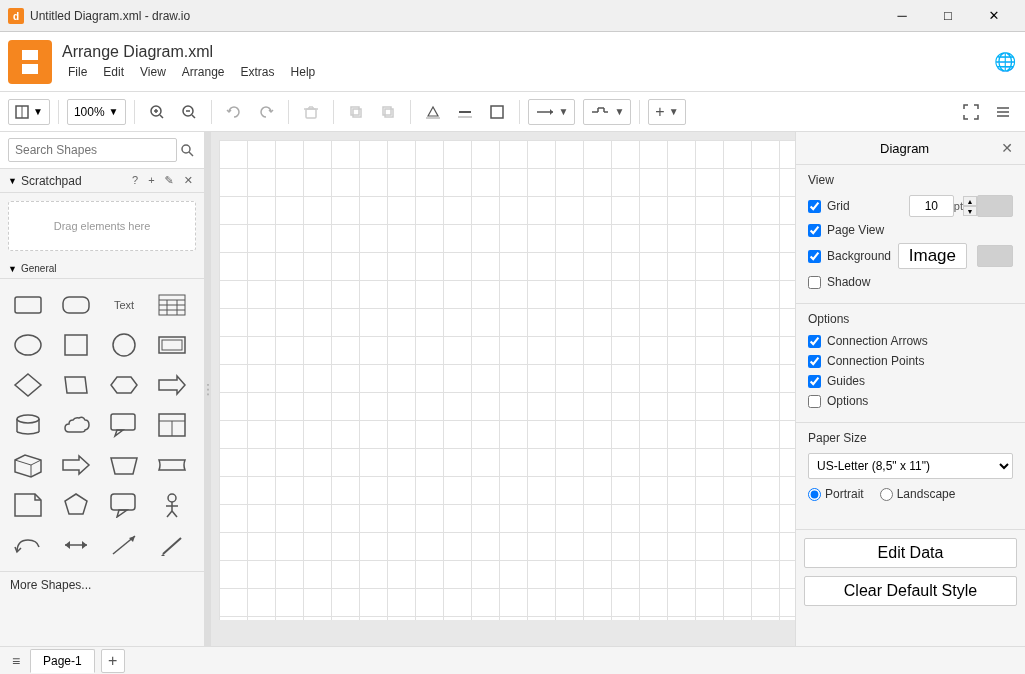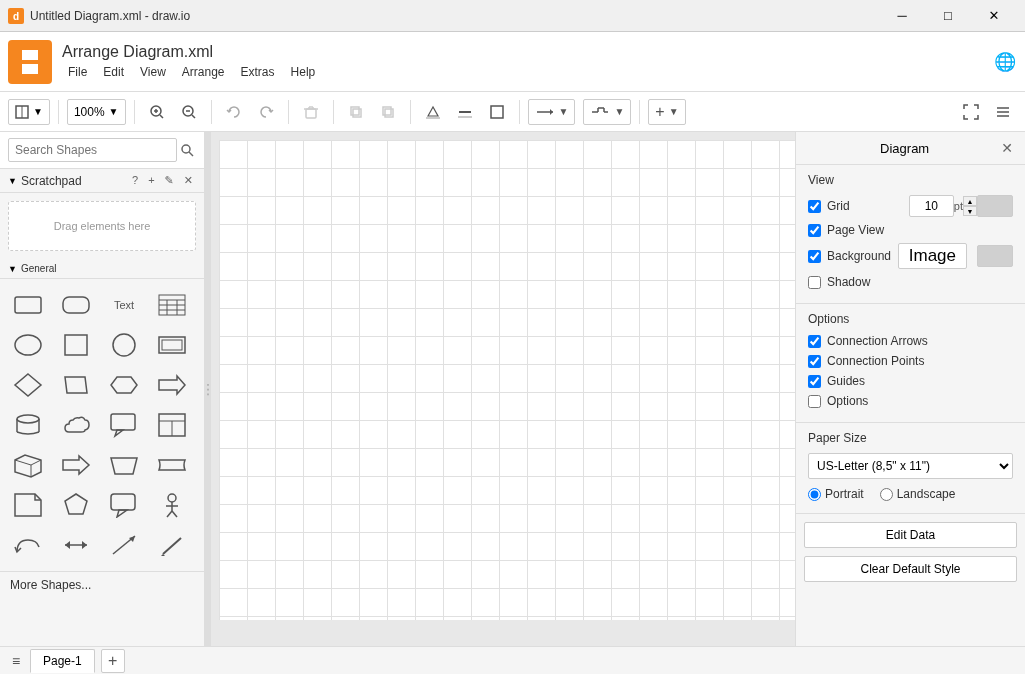--- a/index.html
+++ b/index.html
@@ -75,26 +75,26 @@
     .grid-controls { display: flex; align-items: center; }
     .num-input { width: 45px; height: 22px; border: 1px solid #ccc; border-radius: 2px; text-align: center; font-size: 12px; padding: 0 2px; }
     .spin-btns { display: flex; flex-direction: column; }
     .spin-btn { width: 14px; height: 10px; background: #f0f0f0; border: 1px solid #ccc; display: flex; align-items: center; justify-content: center; font-size: 7px; cursor: pointer; line-height: 1; }
     .color-swatch { width: 36px; height: 22px; border: 1px solid #ccc; border-radius: 2px; cursor: pointer; }
 
     .image-btn { padding: 2px 10px; border: 1px solid #ccc; border-radius: 2px; background: white; font-size: 17px; cursor: pointer; }
 
     .paper-size-select { width: 100%; height: 26px; border: 1px solid #ccc; border-radius: 2px; font-size: 12px; padding: 0 4px; background: white; cursor: pointer; margin-bottom: 8px; }
 
-    .radio-row { display: flex; align-items: flex-end; gap: 16px; margin-bottom: 4px; }
+    .radio-row { display: flex; align-items: flex-end; gap: 16px; margin-bottom: 20px; }
     .radio-item { display: flex; align-items: center; gap: 4px; cursor: pointer; }
     .radio-item input { cursor: pointer; }
     .radio-item label { font-size: 12px; color: #333; cursor: pointer; }
 
-    .action-btn { width: calc(100% - 16px); margin: 4px 8px; padding: 5px; border: 1px solid #ccc; border-radius: 2px; background: white; font-size: 12px; cursor: pointer; text-align: center; }
+    .action-btn { width: calc(100% - 16px); margin: 4px 8px; padding: 5px; border: 1px solid #ccc; border-radius: 2px; background: white; font-size: 16px; cursor: pointer; text-align: center; }
 
     
     #bottom-bar { height: 28px; background: #f5f5f5; border-top: 1px solid #ddd; display: flex; align-items: center; }
     #pages-tabs { flex: 1; display: flex; align-items: center; padding: 0 4px; gap: 2px; }
     .page-menu-btn { width: 24px; height: 24px; display: flex; align-items: center; justify-content: center; cursor: pointer; font-size: 14px; color: #555; }
     .page-tab { height: 24px; padding: 0 12px; background: white; border: 1px solid #ccc; border-radius: 2px 2px 0 0; display: flex; align-items: center; font-size: 12px; cursor: pointer; }
     .page-tab.active { background: white; border-bottom-color: white; }
     .add-page-btn { width: 24px; height: 24px; display: flex; align-items: center; justify-content: center; cursor: pointer; font-size: 16px; color: #555; border: 1px solid #ccc; border-radius: 2px; background: white; margin-left: 4px; }
 
     

